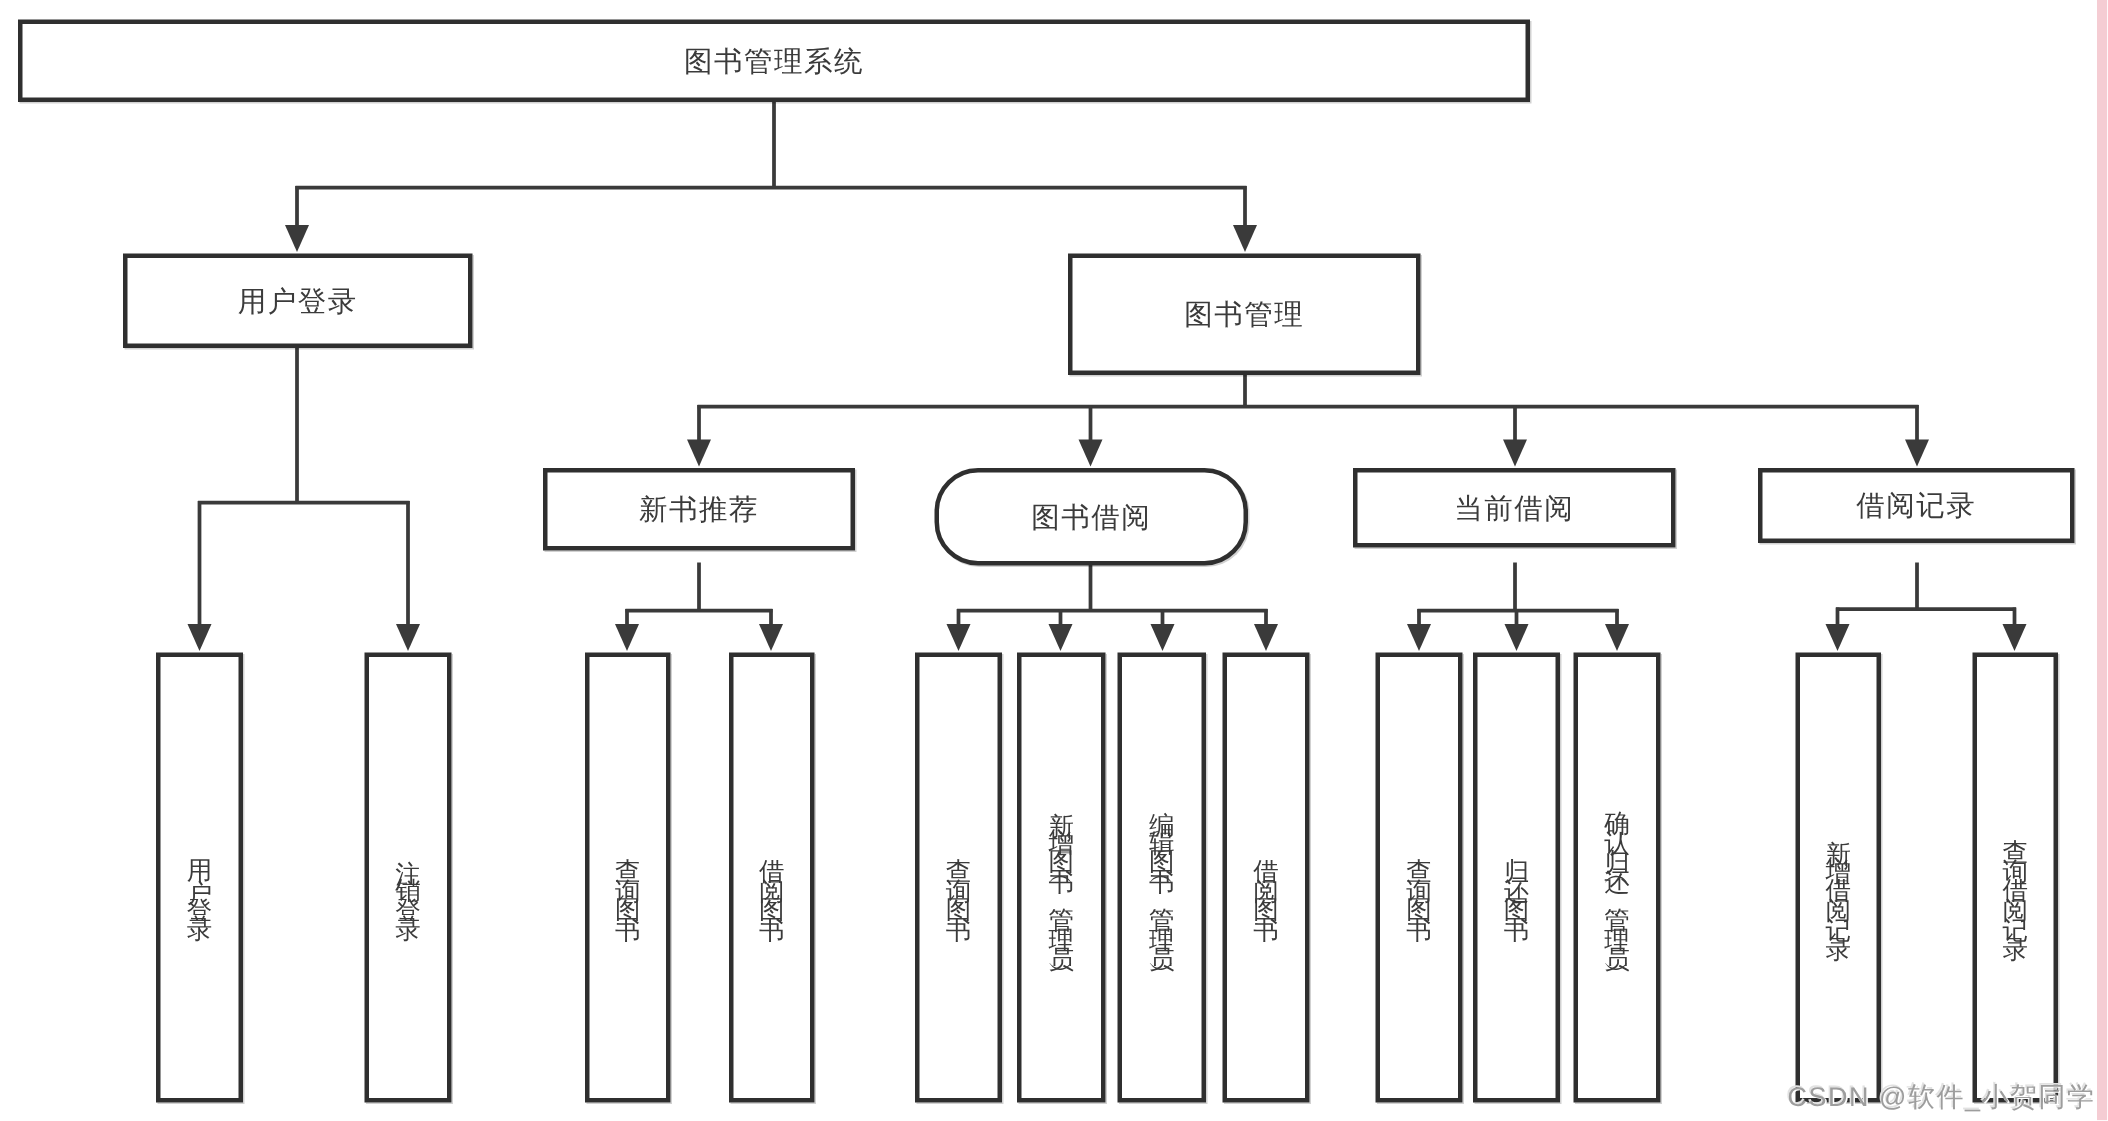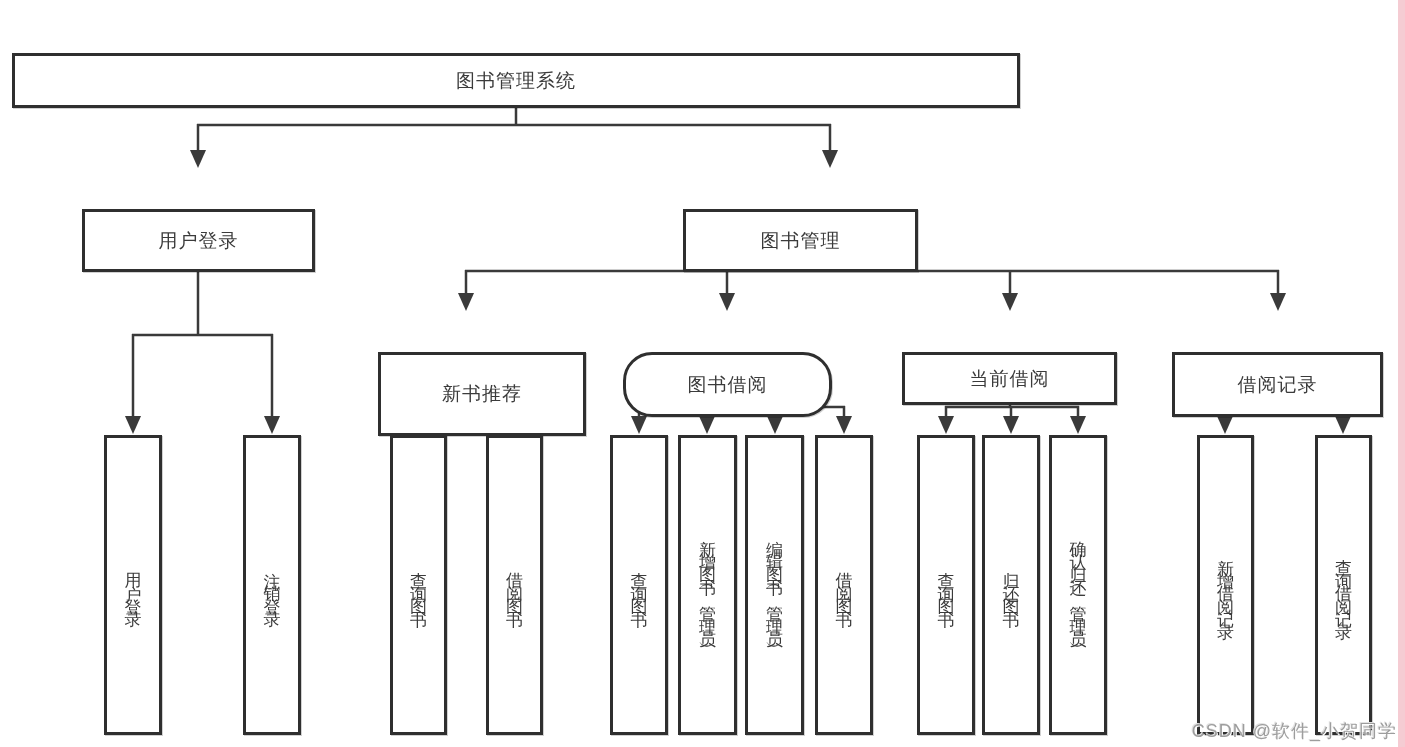--- a/index.html
+++ b/index.html
@@ -34,28 +34,28 @@
     border: 3px solid #2f2f2f;
     color: #3b3b3b;
     display: flex;
     align-items: center;
     justify-content: center;
     text-align: center;
     box-shadow: 1px 1px 0 rgba(0,0,0,0.18);
   }
 
   
-  .node.h { font-size: 19px; letter-spacing: 1px; margin-top: 40px; }
+  .node.h { font-size: 19px; letter-spacing: 1px; }
   .n-root        { left: 12px;  top: 13px;  width: 1008px; height: 55px; font-size: 20px; }
   .n-user-login  { left: 82px;  top: 169px; width: 233px;  height: 63px; }
-  .n-book-mgmt   { left: 683px; top: 169px; width: 235px;  height: 63px; }
-  .n-newbook     { left: 378px; top: 312px; width: 208px;  height: 84px; text-align: right; }
+  .n-book-mgmt   { left: 712px; top: 169px; width: 235px;  height: 81px; }
+  .n-newbook     { left: 362px; top: 312px; width: 208px;  height: 55px; text-align: right; }
   .n-bookborrow  { left: 623px; top: 312px; width: 209px;  height: 65px; border-radius: 29px; }
   .n-currborrow  { left: 902px; top: 312px; width: 215px;  height: 53px; }
-  .n-records     { left: 1172px;top: 312px; width: 211px;  height: 65px; }
+  .n-records     { left: 1172px;top: 312px; width: 211px;  height: 50px; }
 
   
   .node.v {
     top: 435px;
     height: 300px;
     writing-mode: vertical-rl;
     text-orientation: mixed;
     font-size: 17px;
     letter-spacing: 13px;
     line-height: 1;

